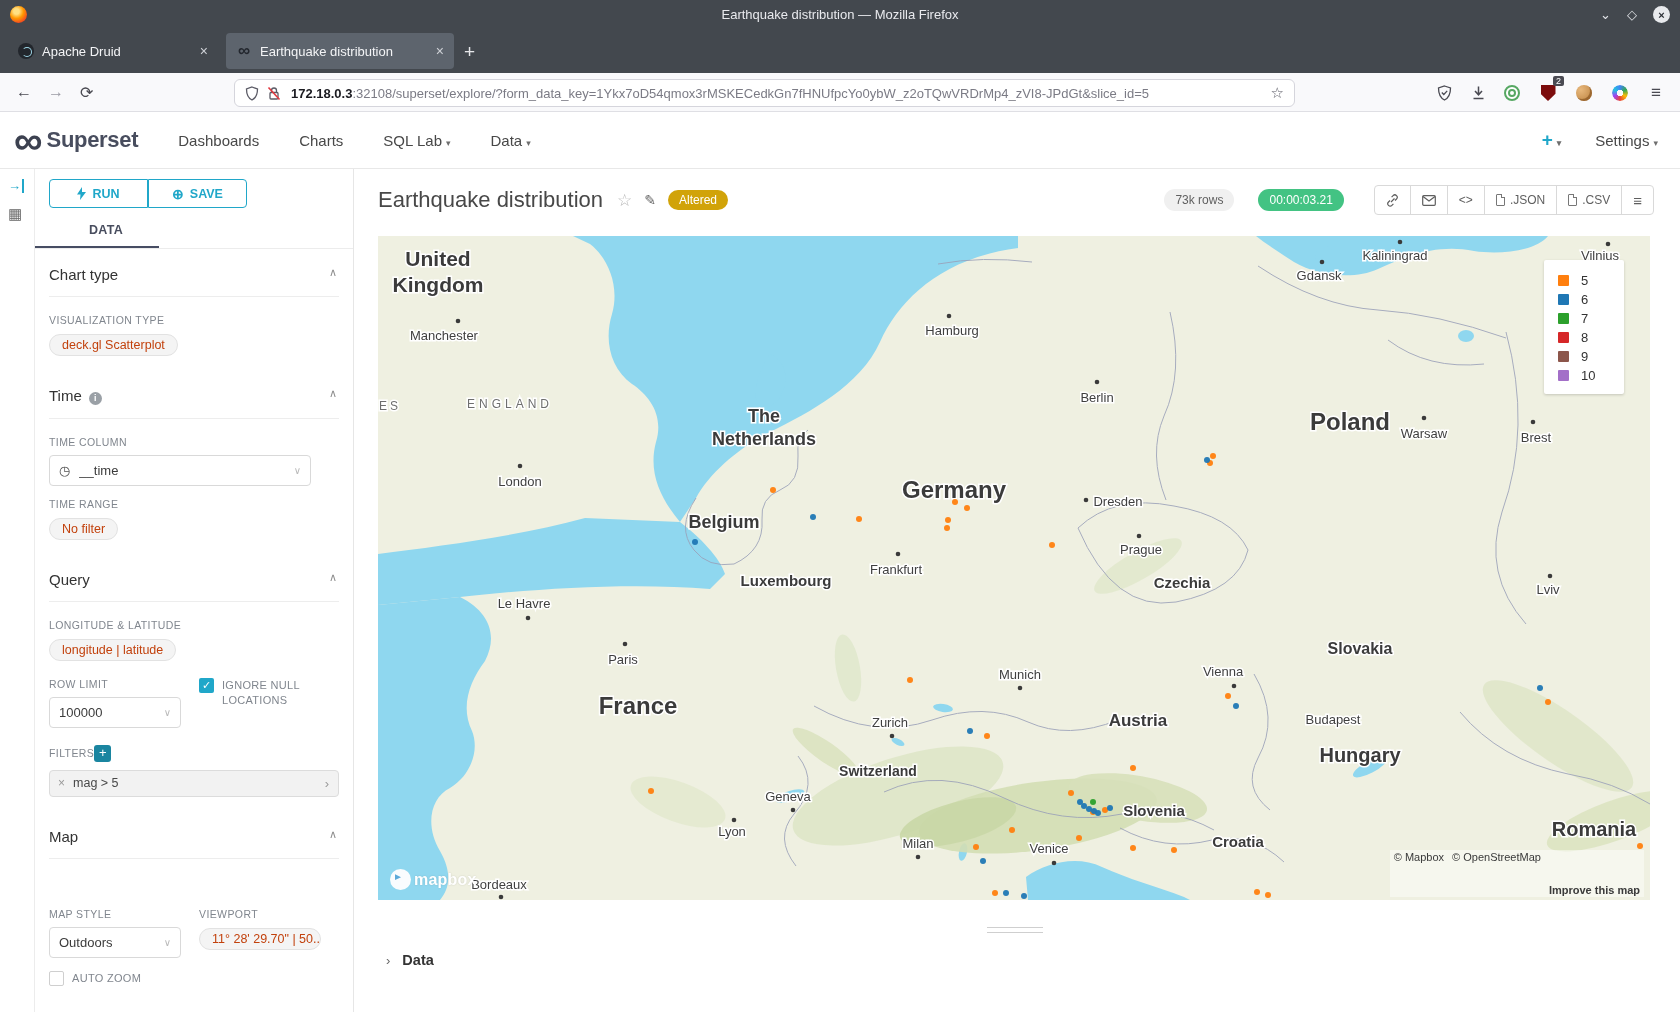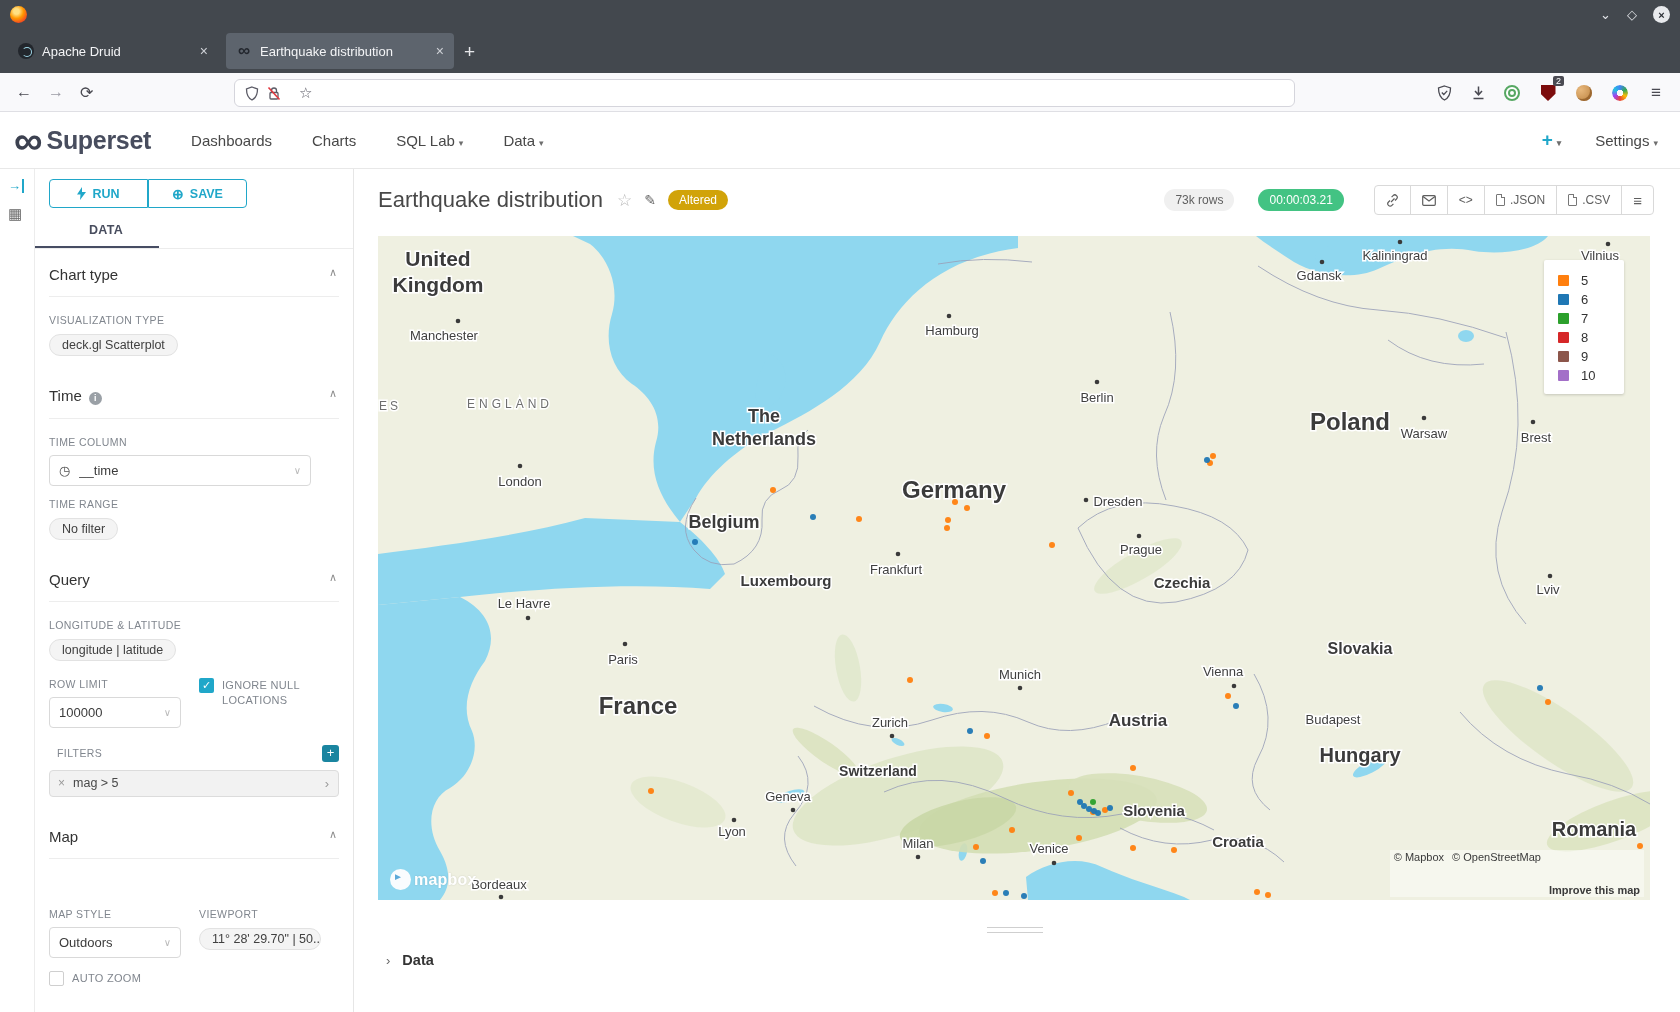--- a/index.html
+++ b/index.html
@@ -48,21 +48,21 @@
     box-shadow:inset -2px -2px 0 rgba(120,70,20,.55); }
   #ext-multi { width:16px; height:16px; border-radius:50%;
     background:conic-gradient(#4285f4,#34a853,#fbbc05,#ea4335,#a142f4,#24c1e0,#4285f4); 
     -webkit-mask:radial-gradient(circle, transparent 0 3px, #000 3px); mask:radial-gradient(circle, transparent 0 3px, #000 3px); }
 
   
   #navbar { position:absolute; left:0; top:112px; width:1680px; height:57px; background:#fff; border-bottom:1px solid #e8e8e8;
     display:flex; align-items:center; }
   #brand { display:flex; align-items:center; margin-left:14px; }
   #brand-mark { font-size:40px; font-weight:bold; color:#3c4150; line-height:30px; margin-right:6px; letter-spacing:-2px; }
-  #brand-name { font-size:25px; font-weight:bold; color:#484d5e; letter-spacing:-.3px; }
+  #brand-name { font-size:22px; font-weight:bold; color:#484d5e; letter-spacing:-.3px; }
   .nav-item { font-size:15px; color:#484848; margin-left:40px; }
   .nav-caret { font-size:9px; color:#6e6e6e; margin-left:4px; }
   #nav-right { position:absolute; right:22px; display:flex; align-items:center; gap:34px; }
   #nav-plus { color:#20a7c9; font-size:19px; font-weight:bold; }
   #nav-settings { font-size:15px; color:#484848; }
 
   
   #leftstrip { position:absolute; left:0; top:169px; width:35px; height:843px; background:#fff; border-right:1px solid #ececec; }
   #collapse-icon { position:absolute; left:8px; top:10px; color:#20a7c9; font-size:13px; font-weight:bold; border-right:2px solid #20a7c9; padding-right:1px; line-height:14px; }
   #grid-icon { position:absolute; left:8px; top:36px; color:#666; font-size:15px; }
@@ -77,37 +77,37 @@
   .bolt { font-size:12px; }
   #data-tab-row { margin:15px 0 0 -14px; padding-left:54px; font-size:12.5px; font-weight:bold; color:#484d5e; letter-spacing:.3px; }
   #ink-bar { margin-left:-14px; margin-top:9px; width:124px; height:2px; background:#474d63; }
   #tabs-divider { margin-left:-14px; width:319px; height:1px; background:#ececec; }
 
   .section-hd { display:flex; align-items:flex-start; justify-content:space-between; padding:17px 2px 13px 0;
     border-bottom:1px solid #ededed; font-size:15px; color:#333; }
   .chev { color:#8d8d8d; font-size:11px; }
   .ctl-label { margin-top:17px; font-size:10.5px; letter-spacing:.4px; color:#80868e; }
   .pill { display:inline-flex; align-items:center; margin-top:8px; padding:3px 12px; background:#f4f4f4;
-    border:1px solid #e2e2e2; border-radius:12px; font-size:12.5px; color:#404040; }
+    border:1px solid #e2e2e2; border-radius:12px; font-size:12.5px; color:#c2410c; }
   .select { margin-top:7px; width:132px; height:31px; border:1px solid #d9d9d9; border-radius:4px; background:#fff;
     display:flex; align-items:center; padding:0 9px; font-size:13px; color:#3b3b3b; }
   .select .sel-caret { margin-left:auto; color:#b9b9b9; font-size:10px; }
   #time-col-select { width:262px; }
   .clock { color:#555; margin-right:9px; font-size:13px; }
   .info-badge { display:inline-flex; width:13px; height:13px; border-radius:50%; background:#9aa0a6; color:#fff;
     font-size:9px; align-items:center; justify-content:center; margin-left:7px; font-weight:bold; }
   .query-grid { display:flex; }
   .q-left { width:150px; }
   .q-right { flex:1; padding-top:17px; }
   .checkbox { width:15px; height:15px; border-radius:2px; display:inline-flex; align-items:center; justify-content:center; }
   .checkbox.on { background:#20a7c9; color:#fff; font-size:11px; }
   .checkbox.off { background:#fff; border:1px solid #cfcfcf; }
   .chk-label { font-size:11px; letter-spacing:.3px; color:#80868e; }
   #ignore-null { display:flex; gap:8px; align-items:flex-start; line-height:15px; }
-  #filters-row { display:flex; align-items:center; justify-content:space-between; margin-top:17px;margin-left:8px; }
+  #filters-row { display:flex; align-items:center; justify-content:flex-start; margin-top:17px; }
   #add-filter-btn { width:17px; height:17px; background:#1a85a0; color:#fff; border-radius:3px; font-size:13px; line-height:16px; text-align:center; }
   #filter-pill { margin-top:8px; height:27px; background:#f2f2f2; border:1px solid #dcdcdc; border-radius:4px;
     display:flex; align-items:center; font-size:12.5px; color:#484848; }
   #filter-x { color:#9a9a9a; padding:0 8px; font-size:12px; }
   #filter-go { margin-left:auto; color:#9a9a9a; padding:0 9px; font-size:13px; }
   .map-grid { display:flex;margin-top:32px; }
   .m-left { width:150px; }
   #viewport-pill { max-width:122px; white-space:nowrap; overflow:hidden; }
   #autozoom-row { display:flex; gap:8px; align-items:center; margin-top:13px; }
 
@@ -146,20 +146,21 @@
   #drag-handle div { height:1px; background:#cfcfcf; margin-bottom:4px; }
   #south-data-row { position:absolute; left:32px; top:783px; display:flex; align-items:center; gap:12px; }
   #south-chev { color:#666; font-size:13px; }
   #south-label { font-size:14.5px; font-weight:bold; color:#333; }
 </style>
 </head>
 <body>
 
 <div id="titlebar">
   <div id="ff-logo"></div>
+  <div id="win-title">Earthquake distribution — Mozilla Firefox</div>
   <div id="win-controls">
     <span>⌄</span>
     <span>◇</span>
     <span id="win-close">×</span>
   </div>
 </div>
 
 <div id="tabbar">
   <div class="tab">
     <span class="favicon" id="druid-favicon"></span>
@@ -182,20 +183,21 @@
     <svg width="14" height="15" viewBox="0 0 14 15">
       <path d="M7 1 L12.5 3 C12.5 8 11 12 7 14 C3 12 1.5 8 1.5 3 Z" fill="none" stroke="#5b5b66" stroke-width="1.3"></path>
     </svg>
     <span id="lock-wrap">
       <svg id="lock-svg" width="14" height="15" viewBox="0 0 14 15">
         <rect x="3" y="6.5" width="8" height="6.5" rx="1" fill="none" stroke="#5b5b66" stroke-width="1.3"></rect>
         <path d="M4.5 6.5 V4.5 a2.5 2.5 0 0 1 5 0 V6.5" fill="none" stroke="#5b5b66" stroke-width="1.3"></path>
         <line x1="1.5" y1="1.5" x2="12.5" y2="13.5" stroke="#e2383f" stroke-width="1.6"></line>
       </svg>
     </span>
+    <span id="url-text"><b id="url-host">172.18.0.3</b><span>:32108/superset/explore/?form_data_key=1Ykx7oD54qmox3rMSKECedkGn7fHNUfpcYo0ybW_z2oTQwVRDrMp4_zVI8-JPdGt&amp;slice_id=5</span></span>
     <span id="url-star">☆</span>
   </div>
   <span class="tb-icon" style="left:1434px">
     <svg width="15" height="16" viewBox="0 0 15 16">
         <path d="M7.5 1 L13.5 3 C13.5 8.5 11.5 13 7.5 15 C3.5 13 1.5 8.5 1.5 3 Z" fill="none" stroke="#4a4a52" stroke-width="1.3"></path>
         <path d="M4.8 7.5 l2 2 l3.4 -3.6" fill="none" stroke="#4a4a52" stroke-width="1.3"></path>
       </svg>
   </span>
   <span class="tb-icon" style="left:1468px">
     <svg width="15" height="16" viewBox="0 0 15 16">

